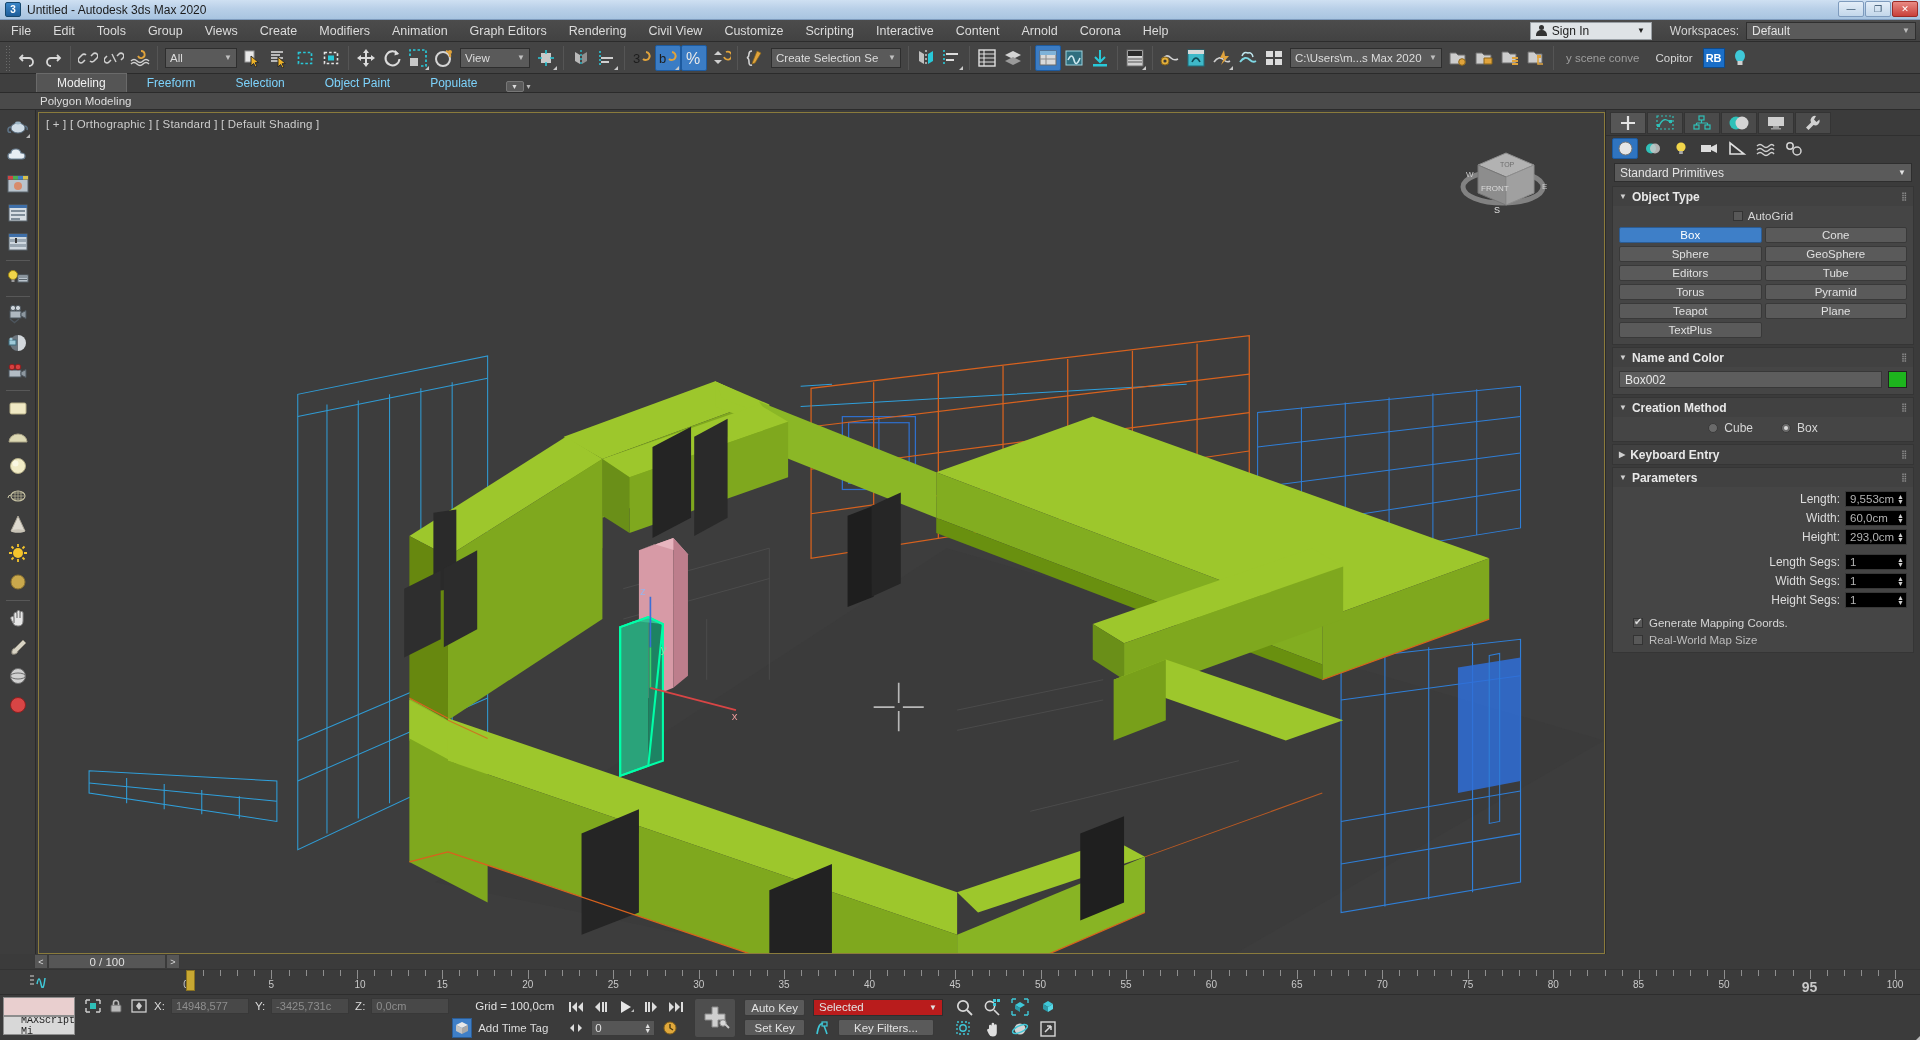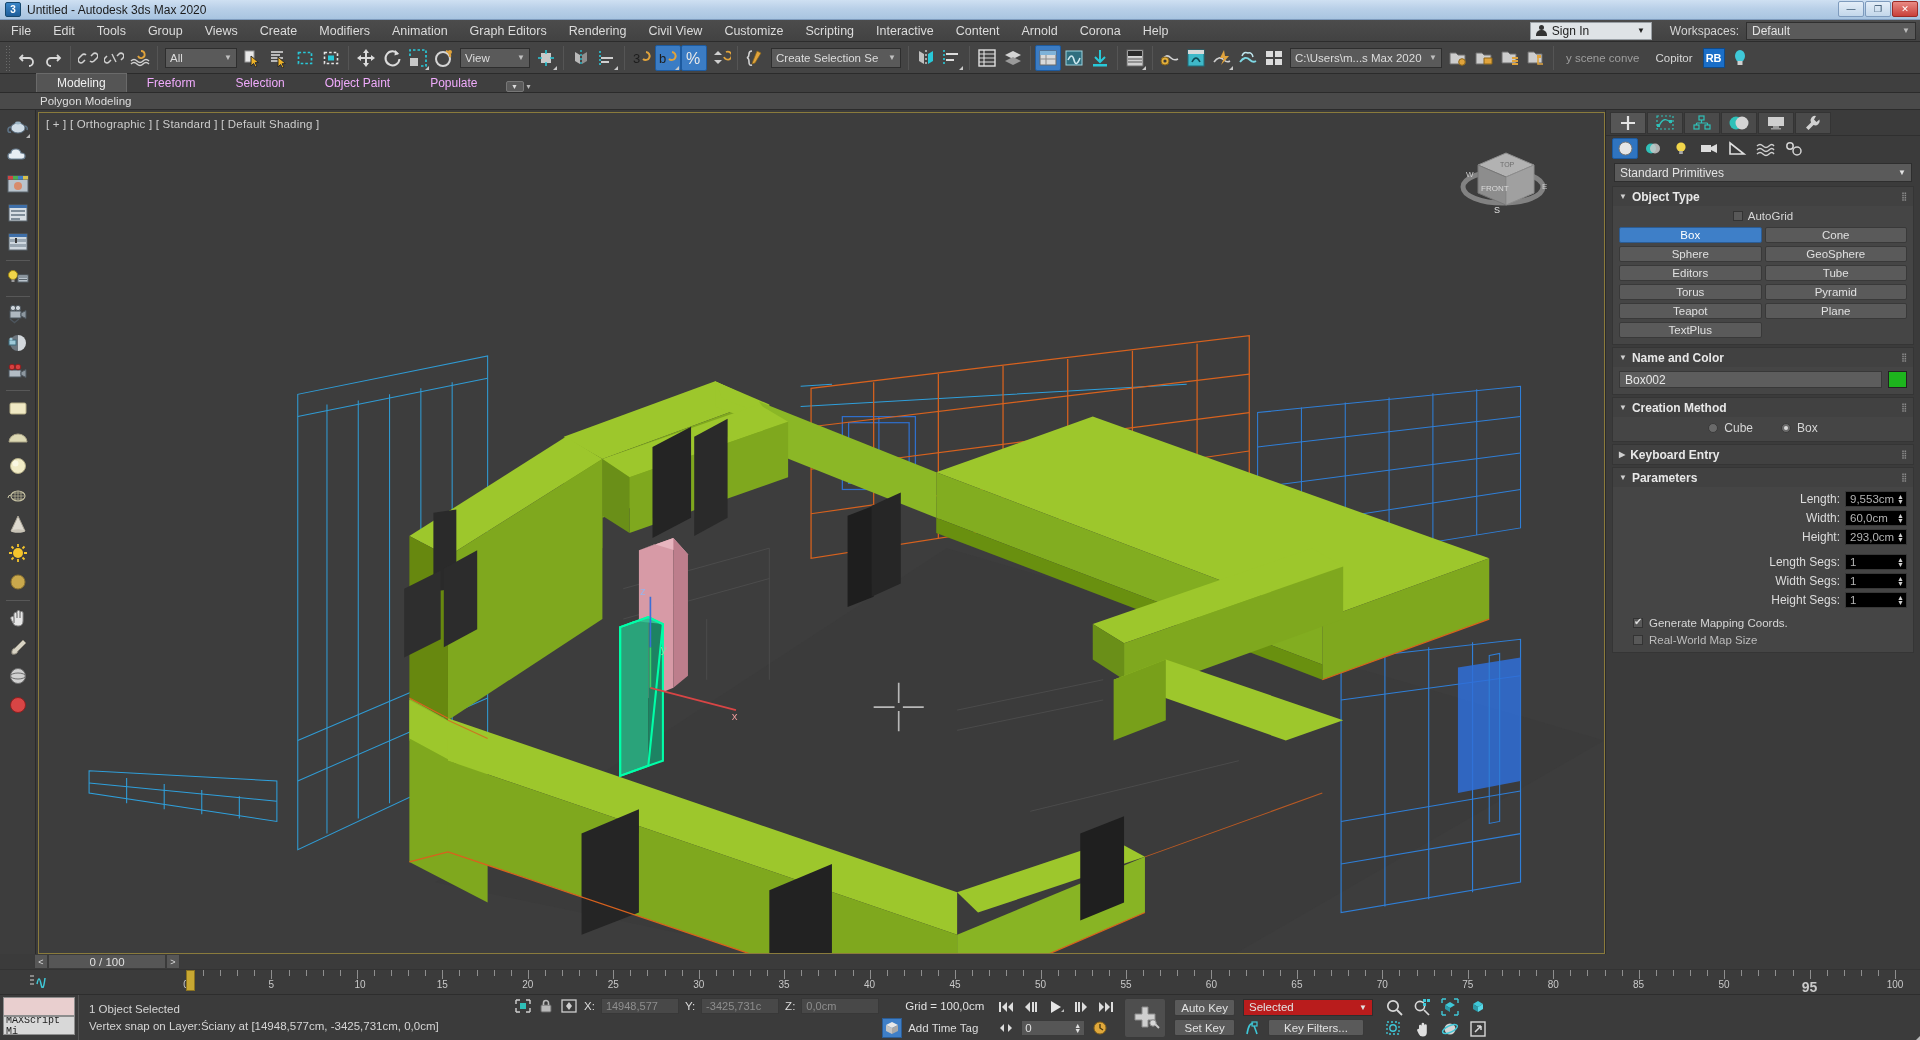--- a/index.html
+++ b/index.html
@@ -79,21 +79,21 @@
   }
   .tcombo .car { margin-left:auto; font-size:8px; color:#c0c0c0; padding-left:6px; }
   .tb-text { font-size:11.5px; color:#9e9e9e; padding:0 8px; white-space:nowrap; }
   .tb-text.lit { color:#d8d8d8; }
 
   
   .ribbon {
     height:19px; background:#3f3f3f; display:flex; align-items:flex-end;
     border-bottom:1px solid #2b2b2b; padding-left:36px;
   }
-  .rib-tab { padding:0 20px; line-height:18px; font-size:12px; color:#f0abfc; }
+  .rib-tab { padding:0 20px; line-height:18px; font-size:12px; color:#7dd3fc; }
   .rib-tab.active { background:#555; color:#f0f0f0; border:1px solid #6a6a6a; border-bottom:none; }
   .rib-more { margin-left:8px; display:flex; align-items:center; gap:3px; }
   .rib-more .pill { width:18px;height:11px;background:#5a5a5a;border:1px solid #777;border-radius:2px;
      display:flex;align-items:center;justify-content:center;font-size:7px;color:#ddd;}
   .ribbon2 { height:17px; background:#4a4a4a; display:flex; align-items:center;
     padding-left:40px; border-bottom:1px solid #2b2b2b; }
   .ribbon2 span { font-size:11.5px; color:#ddd; }
 
   
   .mid { flex:1; display:flex; min-height:0; }
@@ -168,21 +168,21 @@
               display:flex;align-items:center;justify-content:center;font-size:9px;color:#ddd;}
   .tl-field { width:118px; height:15px; background:#565656; border:1px solid #3a3a3a;
               display:flex;align-items:center;justify-content:center;font-size:11.5px;color:#e0e0e0;}
   .tl-ruler { flex:1; position:relative; background:#3b3b3b; border-top:1px solid #333; }
 
   
   .status { height:46px; background:#3b3b3b; display:flex; border-top:1px solid #2d2d2d; }
   .maxscript { width:78px; display:flex; flex-direction:column; padding:2px 3px; }
   .ms-box { height:19px; background:#e9cfcf; border:1px solid #8d8d8d; }
   .ms-box2 { height:19px; background:#d8d8d8; border:1px solid #8d8d8d; color:#222;
-             font-family:"Liberation Mono",monospace; font-size:10px; padding-left:2px;
+             font-family:"Liberation Mono",monospace; font-size:10px; padding-left:17px;
              display:flex; align-items:center; overflow:hidden; }
   .st-msgs { width:430px; display:flex; flex-direction:column; justify-content:center;
              padding-left:10px; gap:5px; border-left:1px solid #555;}
   .st-line { font-size:11.5px; color:#d5d5d5; }
   .st-coords { display:flex; flex-direction:column; justify-content:center; gap:4px; padding-left:6px;}
   .coordrow { display:flex; align-items:center; gap:6px; }
   .cfield { width:78px; height:16px; background:#484848; border:1px solid #383838;
             display:flex;align-items:center;padding:0 4px;font-size:11px;color:#8e8e8e;}
   .clab { font-size:11.5px; color:#dcdcdc; }
   .gridtxt { font-size:11.5px; color:#e0e0e0; margin-left:20px; }
@@ -1297,24 +1297,20 @@
       <div style="position:absolute;left:186px;top:0;width:9px;height:21px;background:#c8a832;border:1px solid #8a7220;"></div>
     </div>
   </div>
 
   <div class="status">
     <div class="maxscript">
       <div class="ms-box"></div>
       <div class="ms-box2">MAXScript Mi</div>
     </div>
 
-    <div class="st-msgs">
-      <div class="st-line">1 Object Selected</div>
-      <div class="st-line">Vertex snap on Layer:Ściany at [14948,577cm, -3425,731cm, 0,0cm]</div>
-    </div>
 
     <div class="st-coords">
       <div class="coordrow">
         <span class="nb">
           <svg width="18" height="16" viewBox="0 0 18 16">
               <path d="M2 2 h4 M2 2 v4 M16 2 h-4 M16 2 v4 M2 14 h4 M2 14 v-4 M16 14 h-4 M16 14 v-4" stroke="#d0d0d0" stroke-width="1.4"></path>
               <rect x="6" y="5" width="6" height="6" fill="#2fc0b8"></rect>
             </svg>
         </span>
         <span class="nb">

